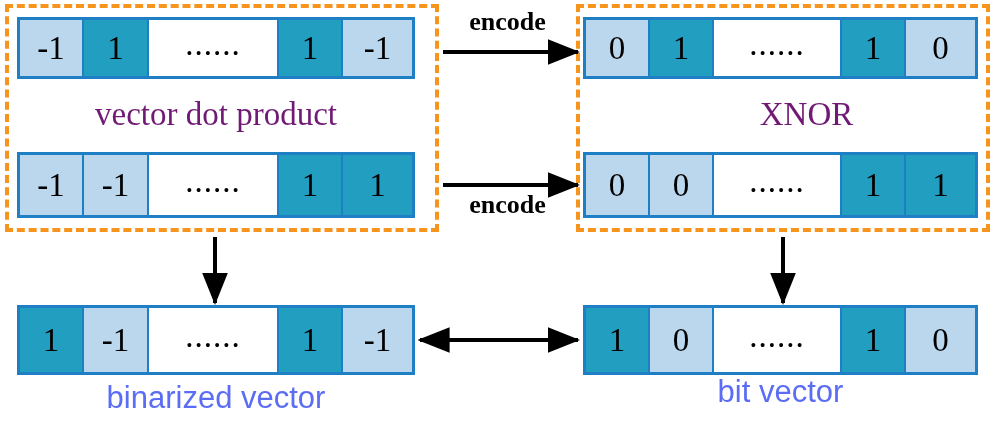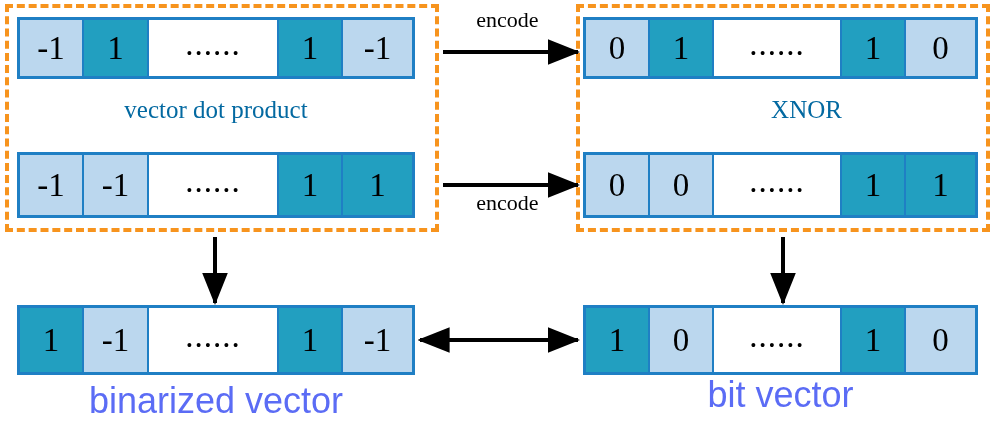--- a/index.html
+++ b/index.html
@@ -53,41 +53,42 @@
     font-size: 33px;
     letter-spacing: 1px;
     transform: translateY(-4px);
   }
 
   
   .caption {
     position: absolute;
     text-align: center;
     font-family: "Liberation Serif", serif;
-    font-size: 25px;
-    color: #0369a1;
+    font-size: 33px;
+    color: #701a75;
     white-space: nowrap;
   }
   .caption-blue {
     position: absolute;
     text-align: center;
     font-family: "Liberation Sans", sans-serif;
-    font-size: 36px;
+    font-size: 31px;
     color: #5B6CF5;
     white-space: nowrap;
   }
 
   
   .arrow-label {
     position: absolute;
     font-family: "Liberation Serif", serif;
-    font-size: 22px;
+    font-size: 26px;
     color: #000000;
     white-space: nowrap;
     text-align: center;
+    font-weight: bold;
   }
 
   
   #arrows {
     position: absolute;
     left: 0; top: 0;
     width: 997px; height: 422px;
     pointer-events: none;
   }
 </style>

